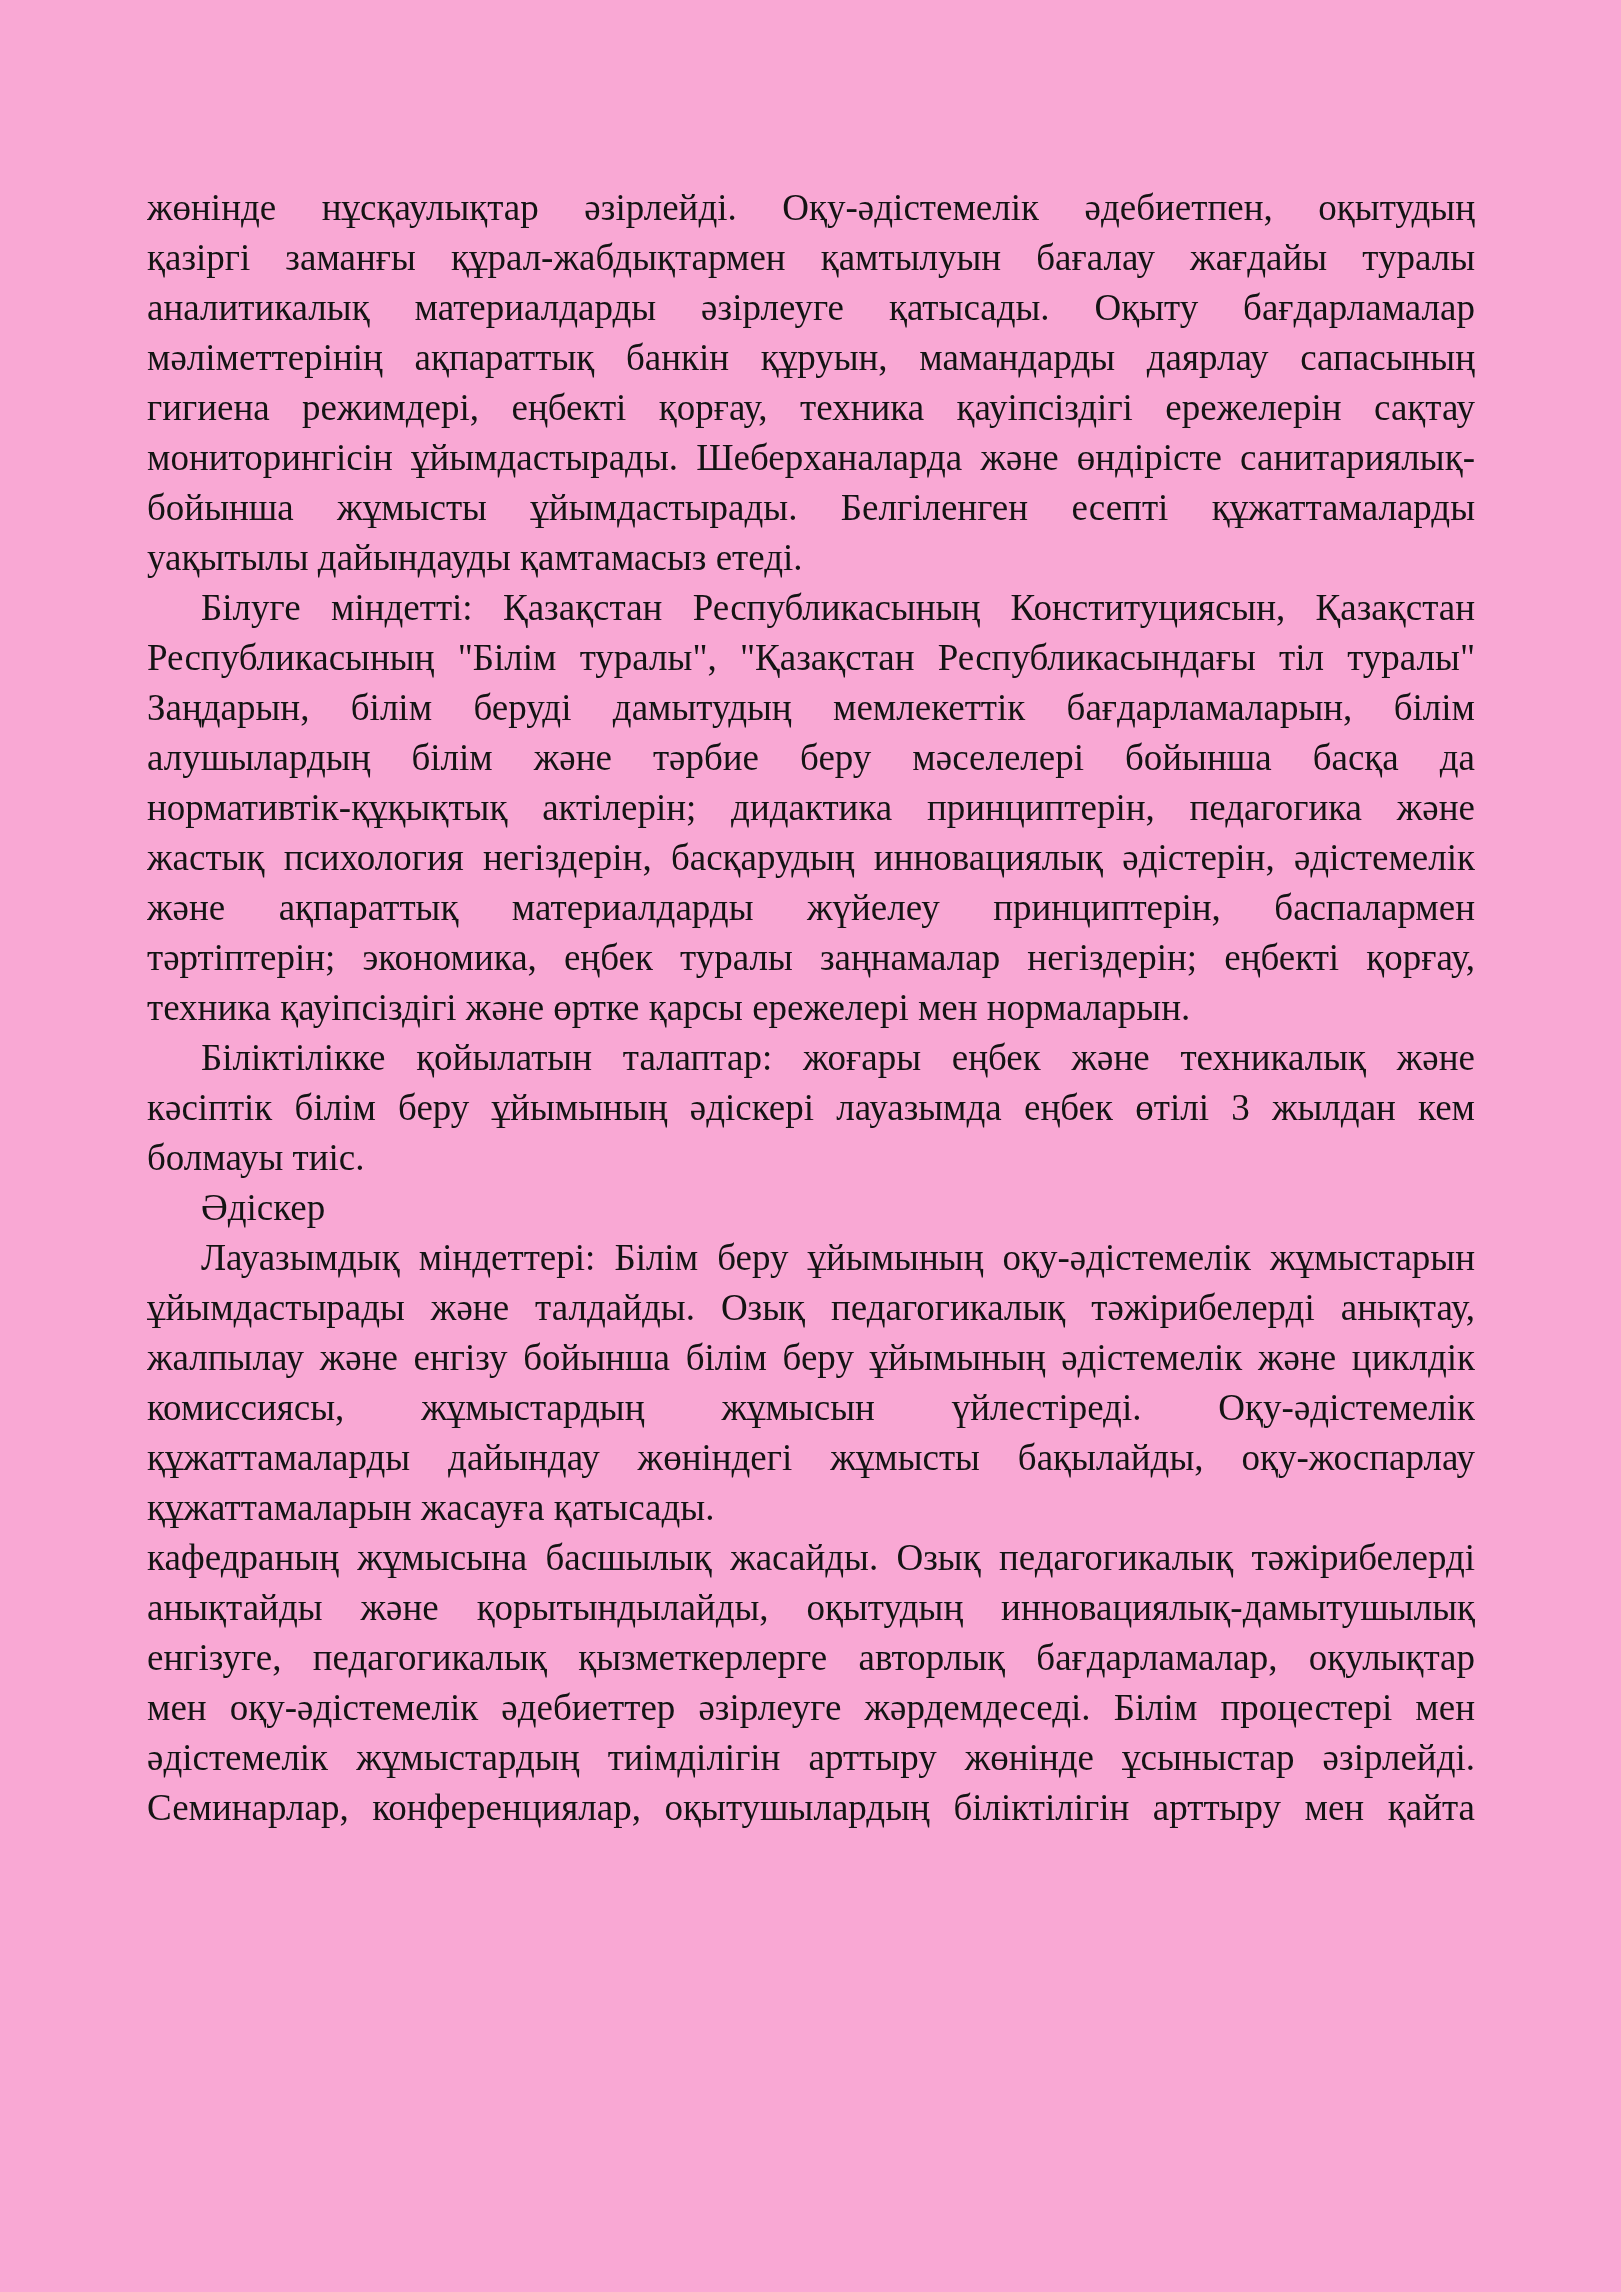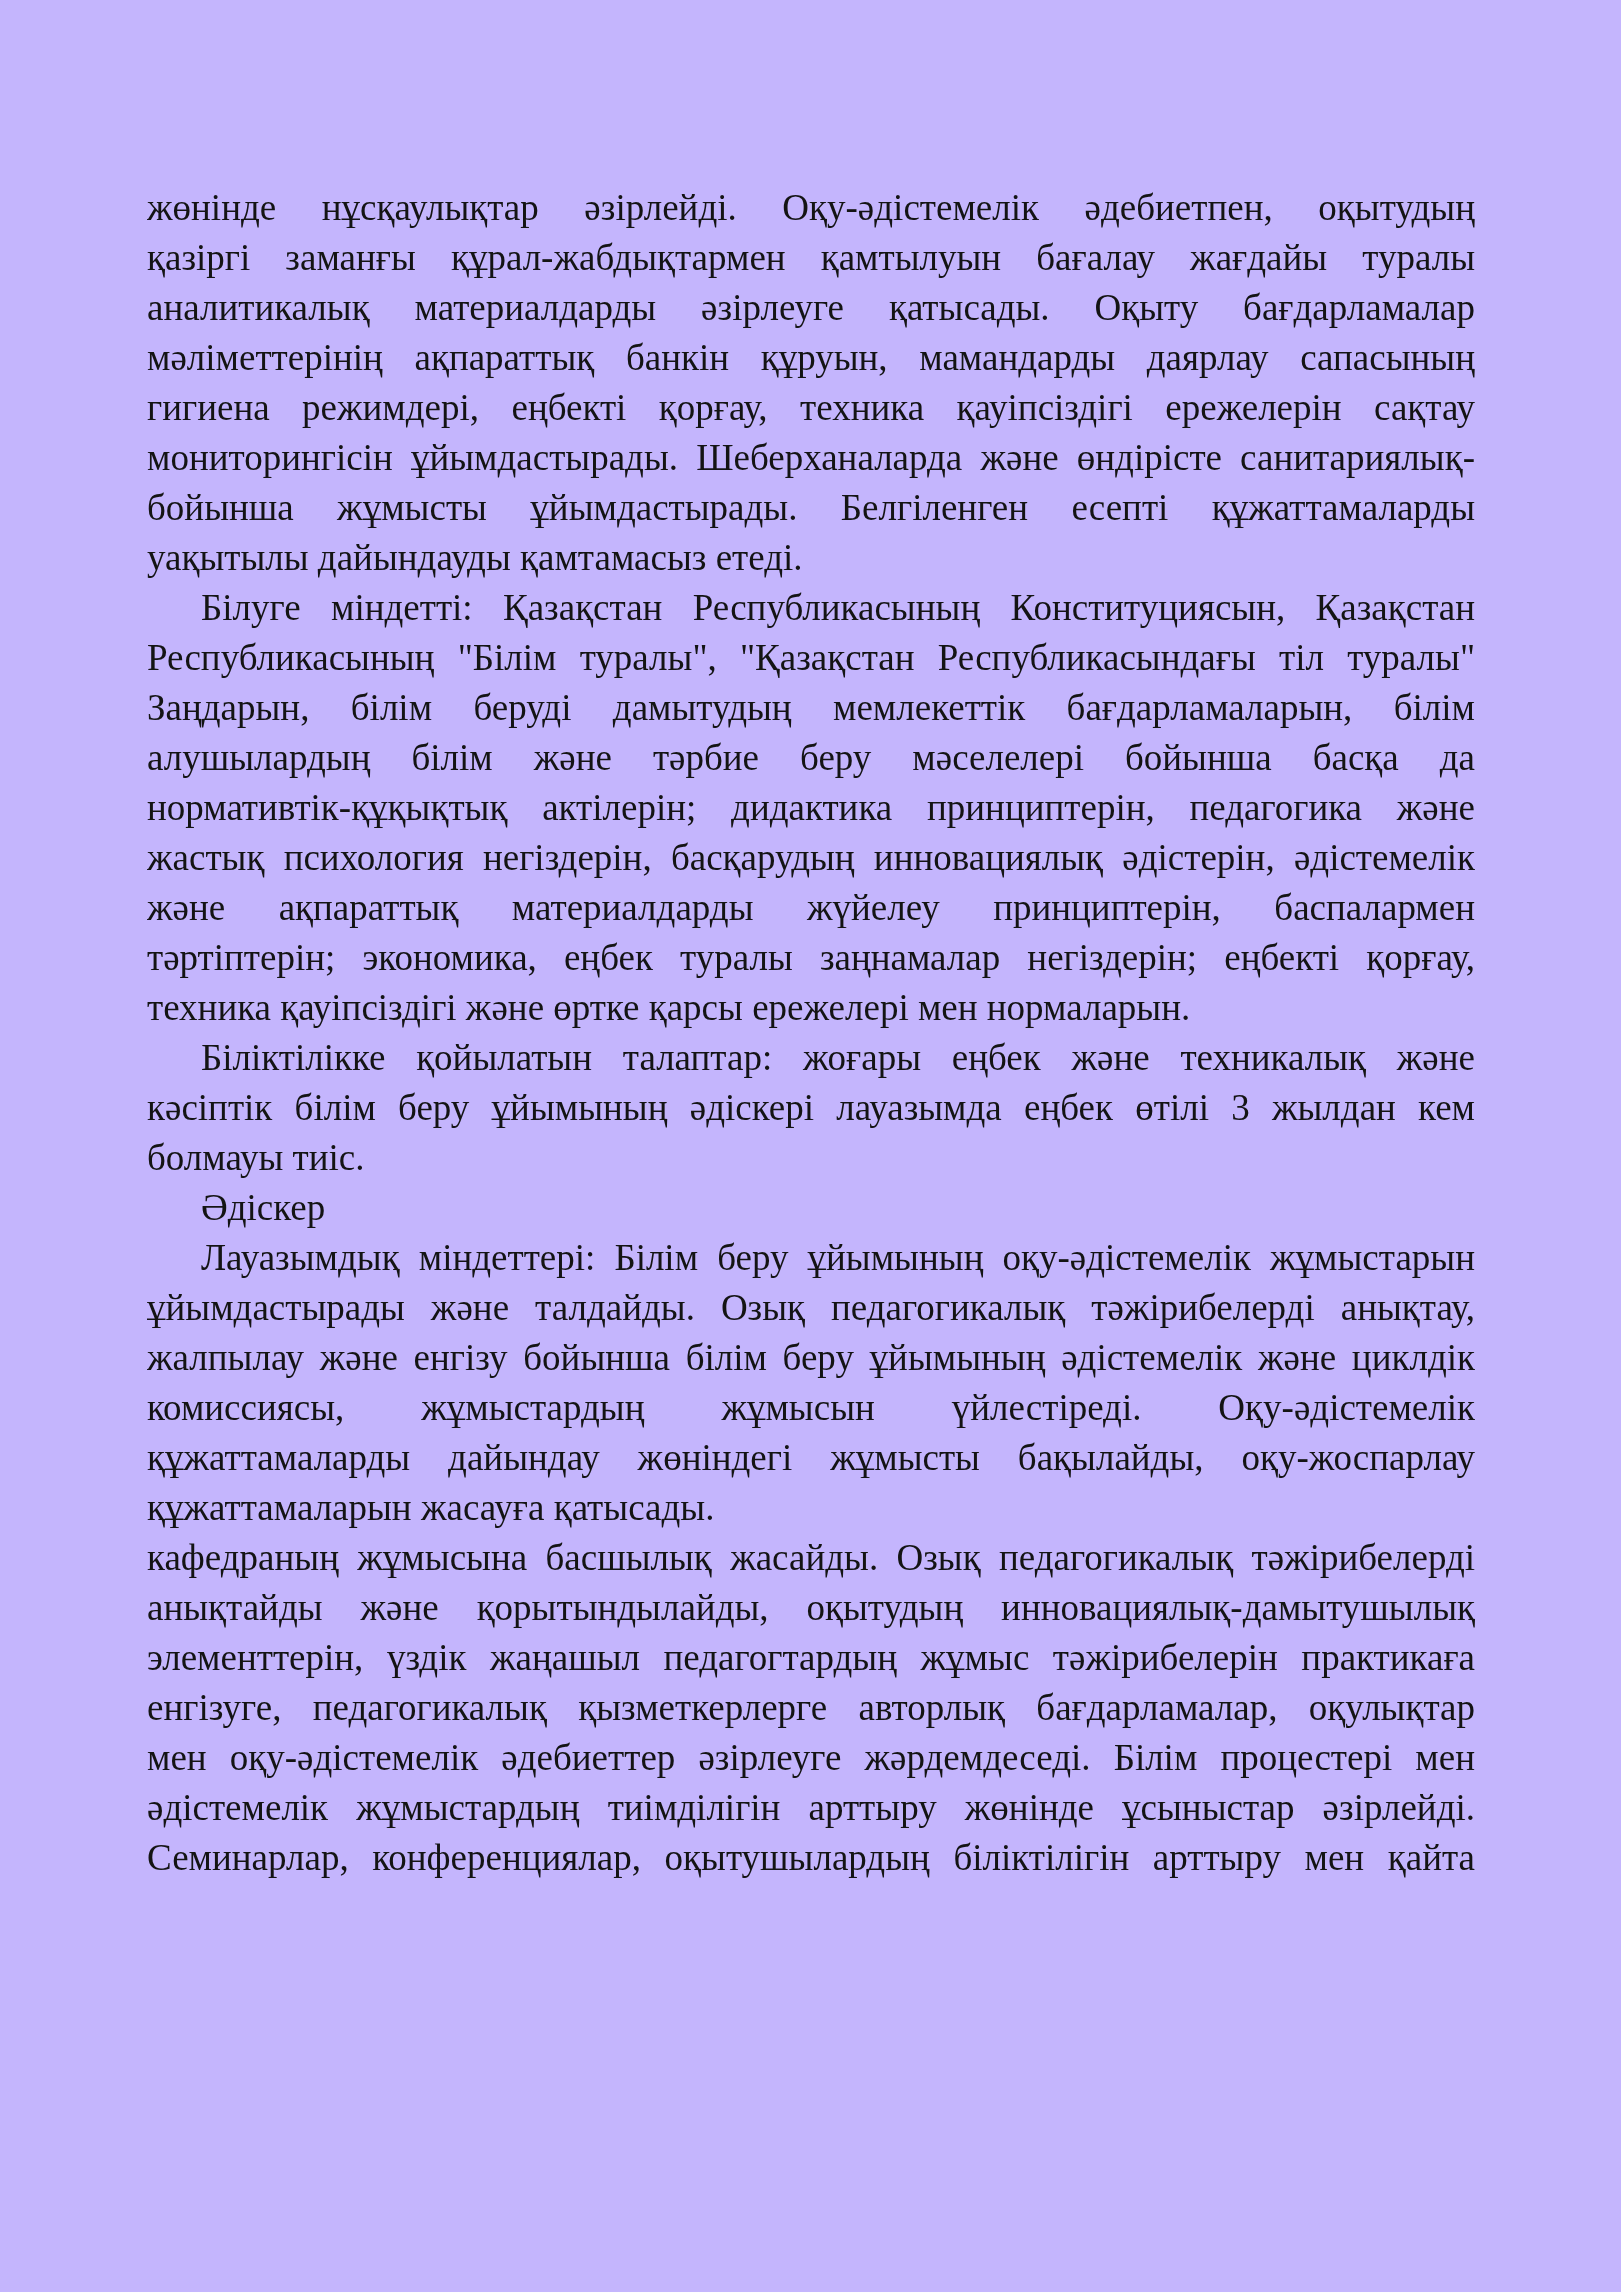--- a/index.html
+++ b/index.html
@@ -4,21 +4,21 @@
 <style>
   html, body {
     margin: 0;
     padding: 0;
     background: #ffffff;
   }
   .page {
     position: relative;
     width: 1621px;
     height: 2293px;
-    background: #c4b5fd;
+    background: #f9a8d4;
     overflow: hidden;
   }
   .text-block {
     position: absolute;
     left: 147px;
     top: 183px;
     width: 1328px;
     font-family: "Liberation Serif", "DejaVu Serif", serif;
     font-size: 37px;
     color: #141414;
@@ -81,21 +81,20 @@
         <div class="line indent">Лауазымдық міндеттері: Білім беру ұйымының оқу-әдістемелік жұмыстарын</div>
         <div class="line">ұйымдастырады және талдайды. Озық педагогикалық тәжірибелерді анықтау,</div>
         <div class="line">жалпылау және енгізу бойынша білім беру ұйымының әдістемелік және циклдік</div>
         <div class="line">комиссиясы, жұмыстардың жұмысын үйлестіреді. Оқу-әдістемелік</div>
         <div class="line">құжаттамаларды дайындау жөніндегі жұмысты бақылайды, оқу-жоспарлау</div>
         <div class="line noend">құжаттамаларын жасауға қатысады.</div>
       </div>
       <div class="para">
         <div class="line">кафедраның жұмысына басшылық жасайды. Озық педагогикалық тәжірибелерді</div>
         <div class="line">анықтайды және қорытындылайды, оқытудың инновациялық-дамытушылық</div>
-        <div class="line">элементтерін, үздік жаңашыл педагогтардың жұмыс тәжірибелерін практикаға</div>
         <div class="line">енгізуге, педагогикалық қызметкерлерге авторлық бағдарламалар, оқулықтар</div>
         <div class="line">мен оқу-әдістемелік әдебиеттер әзірлеуге жәрдемдеседі. Білім процестері мен</div>
         <div class="line">әдістемелік жұмыстардың тиімділігін арттыру жөнінде ұсыныстар әзірлейді.</div>
         <div class="line">Семинарлар, конференциялар, оқытушылардың біліктілігін арттыру мен қайта</div>
       </div>
     </div>
 </div>
 
 
 </body></html>

